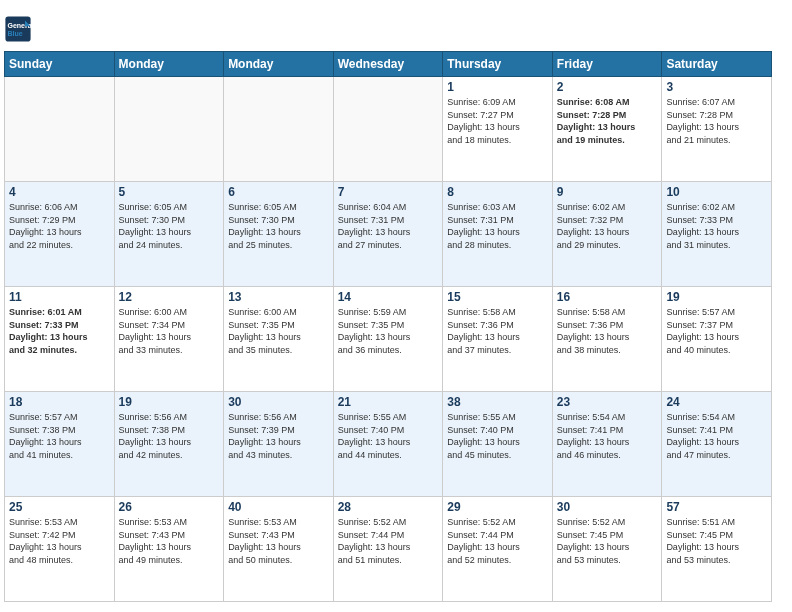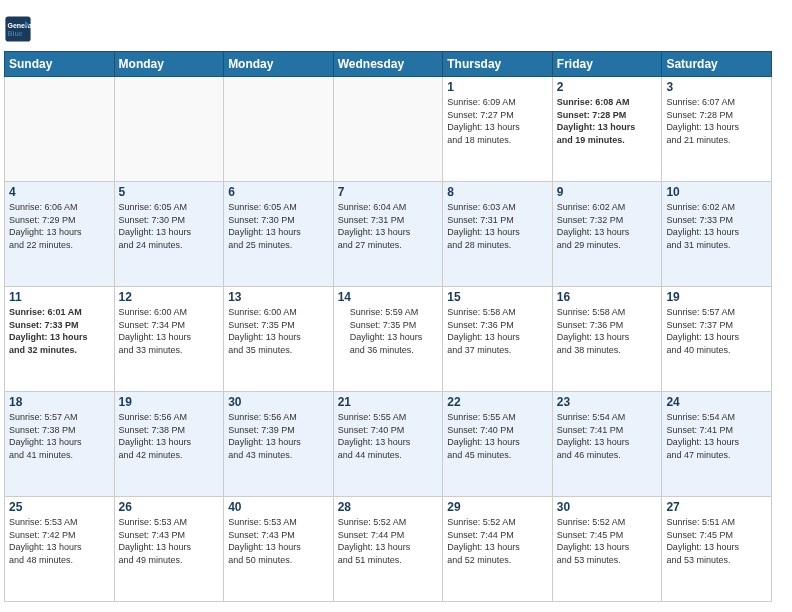--- a/index.html
+++ b/index.html
@@ -220,21 +220,21 @@
           </td>
           <td>
             <span class="day-number">13</span>
             <div class="day-info" style="white-space: pre-line;">Sunrise: 6:00 AM
 Sunset: 7:35 PM
 Daylight: 13 hours
 and 35 minutes.</div>
           </td>
           <td>
             <span class="day-number">14</span>
-            <div class="day-info" style="white-space: pre-line; margin-left: 12px;">Sunrise: 5:59 AM
+            <div class="day-info" style="white-space: pre-line;">Sunrise: 5:59 AM
 Sunset: 7:35 PM
 Daylight: 13 hours
 and 36 minutes.</div>
           </td>
           <td>
             <span class="day-number">15</span>
             <div class="day-info" style="white-space: pre-line;">Sunrise: 5:58 AM
 Sunset: 7:36 PM
 Daylight: 13 hours
 and 37 minutes.</div>
@@ -277,21 +277,21 @@
 and 43 minutes.</div>
           </td>
           <td class="alt-row">
             <span class="day-number">21</span>
             <div class="day-info" style="white-space: pre-line;">Sunrise: 5:55 AM
 Sunset: 7:40 PM
 Daylight: 13 hours
 and 44 minutes.</div>
           </td>
           <td class="alt-row">
-            <span class="day-number">22</span>
+            <span class="day-number">38</span>
             <div class="day-info" style="white-space: pre-line;">Sunrise: 5:55 AM
 Sunset: 7:40 PM
 Daylight: 13 hours
 and 45 minutes.</div>
           </td>
           <td class="alt-row">
             <span class="day-number">23</span>
             <div class="day-info" style="white-space: pre-line;">Sunrise: 5:54 AM
 Sunset: 7:41 PM
 Daylight: 13 hours
@@ -342,21 +342,21 @@
 and 52 minutes.</div>
           </td>
           <td>
             <span class="day-number">30</span>
             <div class="day-info" style="white-space: pre-line;">Sunrise: 5:52 AM
 Sunset: 7:45 PM
 Daylight: 13 hours
 and 53 minutes.</div>
           </td>
           <td>
-            <span class="day-number">27</span>
+            <span class="day-number">57</span>
             <div class="day-info" style="white-space: pre-line;">Sunrise: 5:51 AM
 Sunset: 7:45 PM
 Daylight: 13 hours
 and 53 minutes.</div>
           </td>
         </tr>
       </tbody>
   </table>
 </div>
 

